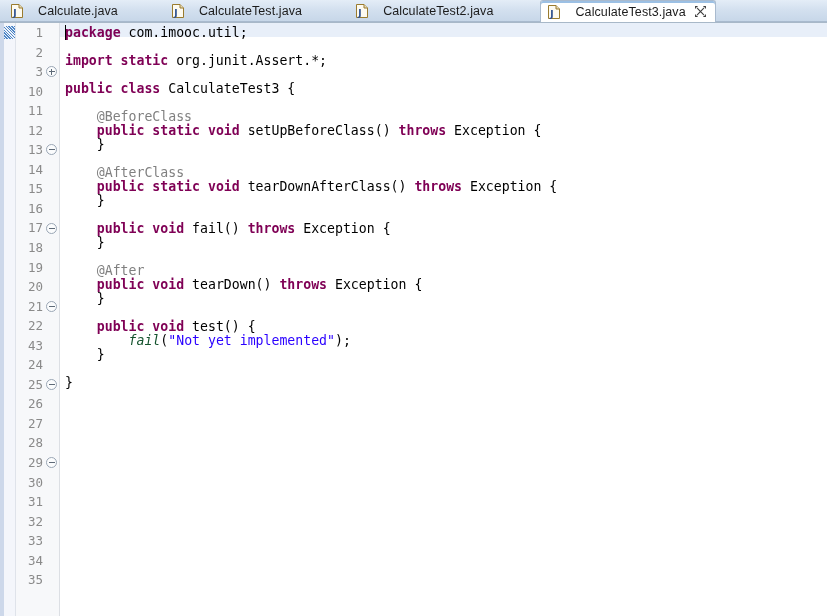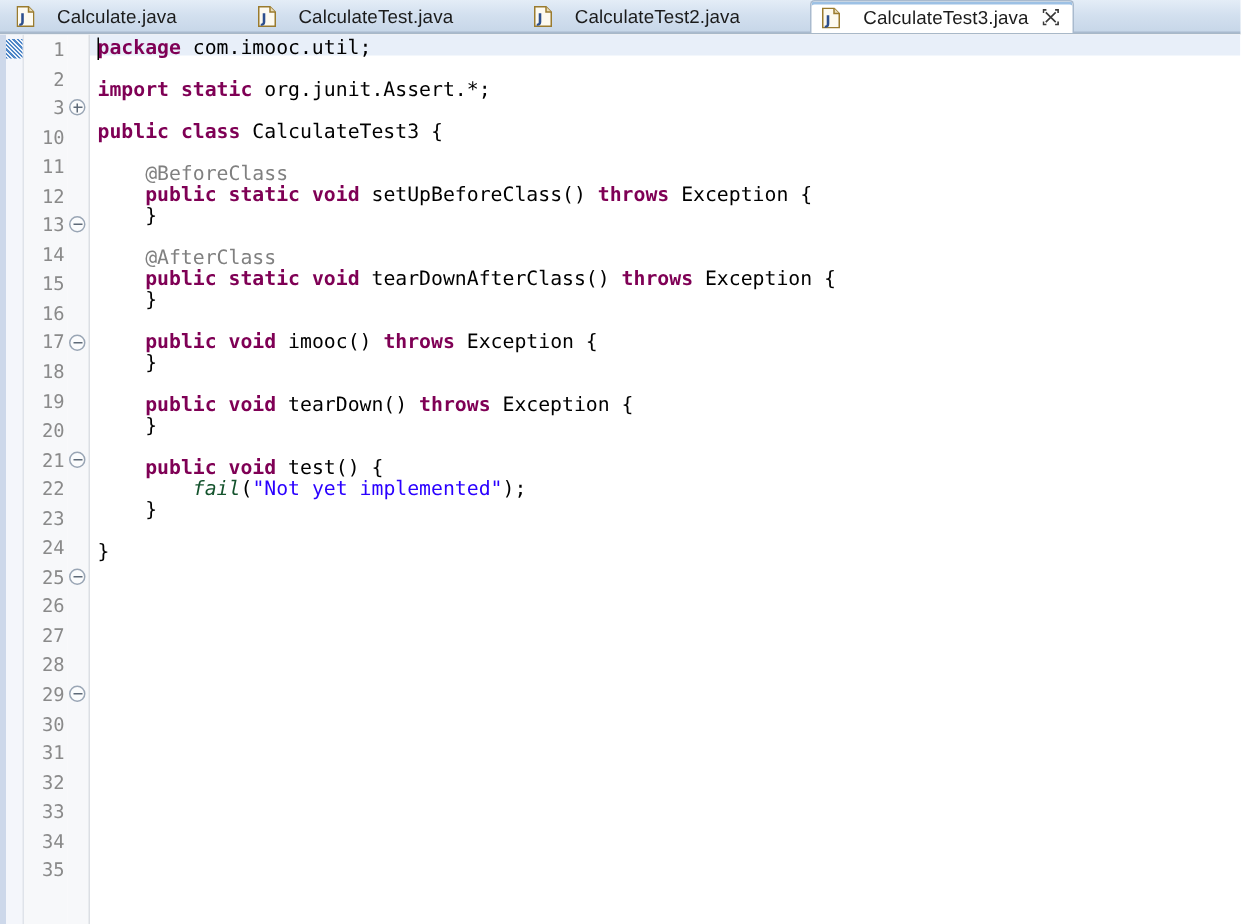--- a/index.html
+++ b/index.html
@@ -262,21 +262,21 @@
       <div class="lnum">13</div>
       <div class="lnum">14</div>
       <div class="lnum">15</div>
       <div class="lnum">16</div>
       <div class="lnum">17</div>
       <div class="lnum">18</div>
       <div class="lnum">19</div>
       <div class="lnum">20</div>
       <div class="lnum">21</div>
       <div class="lnum">22</div>
-      <div class="lnum">23</div>
+      <div class="lnum">43</div>
       <div class="lnum">24</div>
       <div class="lnum">25</div>
       <div class="lnum">26</div>
       <div class="lnum">27</div>
       <div class="lnum">28</div>
       <div class="lnum">29</div>
       <div class="lnum">30</div>
       <div class="lnum">31</div>
       <div class="lnum">32</div>
       <div class="lnum">33</div>
@@ -299,23 +299,24 @@
       <div class="code-line"><span class="kw">public</span><span class="plain"> </span><span class="kw">class</span><span class="plain"> CalculateTest3 {</span></div>
       <div class="code-line"></div>
       <div class="code-line"><span class="ann">    @BeforeClass</span></div>
       <div class="code-line"><span class="plain">    </span><span class="kw">public</span><span class="plain"> </span><span class="kw">static</span><span class="plain"> </span><span class="kw">void</span><span class="plain"> setUpBeforeClass() </span><span class="kw">throws</span><span class="plain"> Exception {</span></div>
       <div class="code-line"><span class="plain">    }</span></div>
       <div class="code-line"></div>
       <div class="code-line"><span class="ann">    @AfterClass</span></div>
       <div class="code-line"><span class="plain">    </span><span class="kw">public</span><span class="plain"> </span><span class="kw">static</span><span class="plain"> </span><span class="kw">void</span><span class="plain"> tearDownAfterClass() </span><span class="kw">throws</span><span class="plain"> Exception {</span></div>
       <div class="code-line"><span class="plain">    }</span></div>
       <div class="code-line"></div>
-      <div class="code-line"><span class="plain">    </span><span class="kw">public</span><span class="plain"> </span><span class="kw">void</span><span class="plain"> imooc() </span><span class="kw">throws</span><span class="plain"> Exception {</span></div>
-      <div class="code-line"><span class="plain">    }</span></div>
-      <div class="code-line"></div>
+      <div class="code-line"><span class="plain">    </span><span class="kw">public</span><span class="plain"> </span><span class="kw">void</span><span class="plain"> fail() </span><span class="kw">throws</span><span class="plain"> Exception {</span></div>
+      <div class="code-line"><span class="plain">    }</span></div>
+      <div class="code-line"></div>
+      <div class="code-line"><span class="ann">    @After</span></div>
       <div class="code-line"><span class="plain">    </span><span class="kw">public</span><span class="plain"> </span><span class="kw">void</span><span class="plain"> tearDown() </span><span class="kw">throws</span><span class="plain"> Exception {</span></div>
       <div class="code-line"><span class="plain">    }</span></div>
       <div class="code-line"></div>
       <div class="code-line"><span class="plain">    </span><span class="kw">public</span><span class="plain"> </span><span class="kw">void</span><span class="plain"> test() {</span></div>
       <div class="code-line"><span class="plain">        </span><span class="stm">fail</span><span class="plain">(</span><span class="str">"Not yet implemented"</span><span class="plain">);</span></div>
       <div class="code-line"><span class="plain">    }</span></div>
       <div class="code-line"></div>
       <div class="code-line"><span class="plain">}</span></div>
       <div class="code-line"></div>
     </div>

